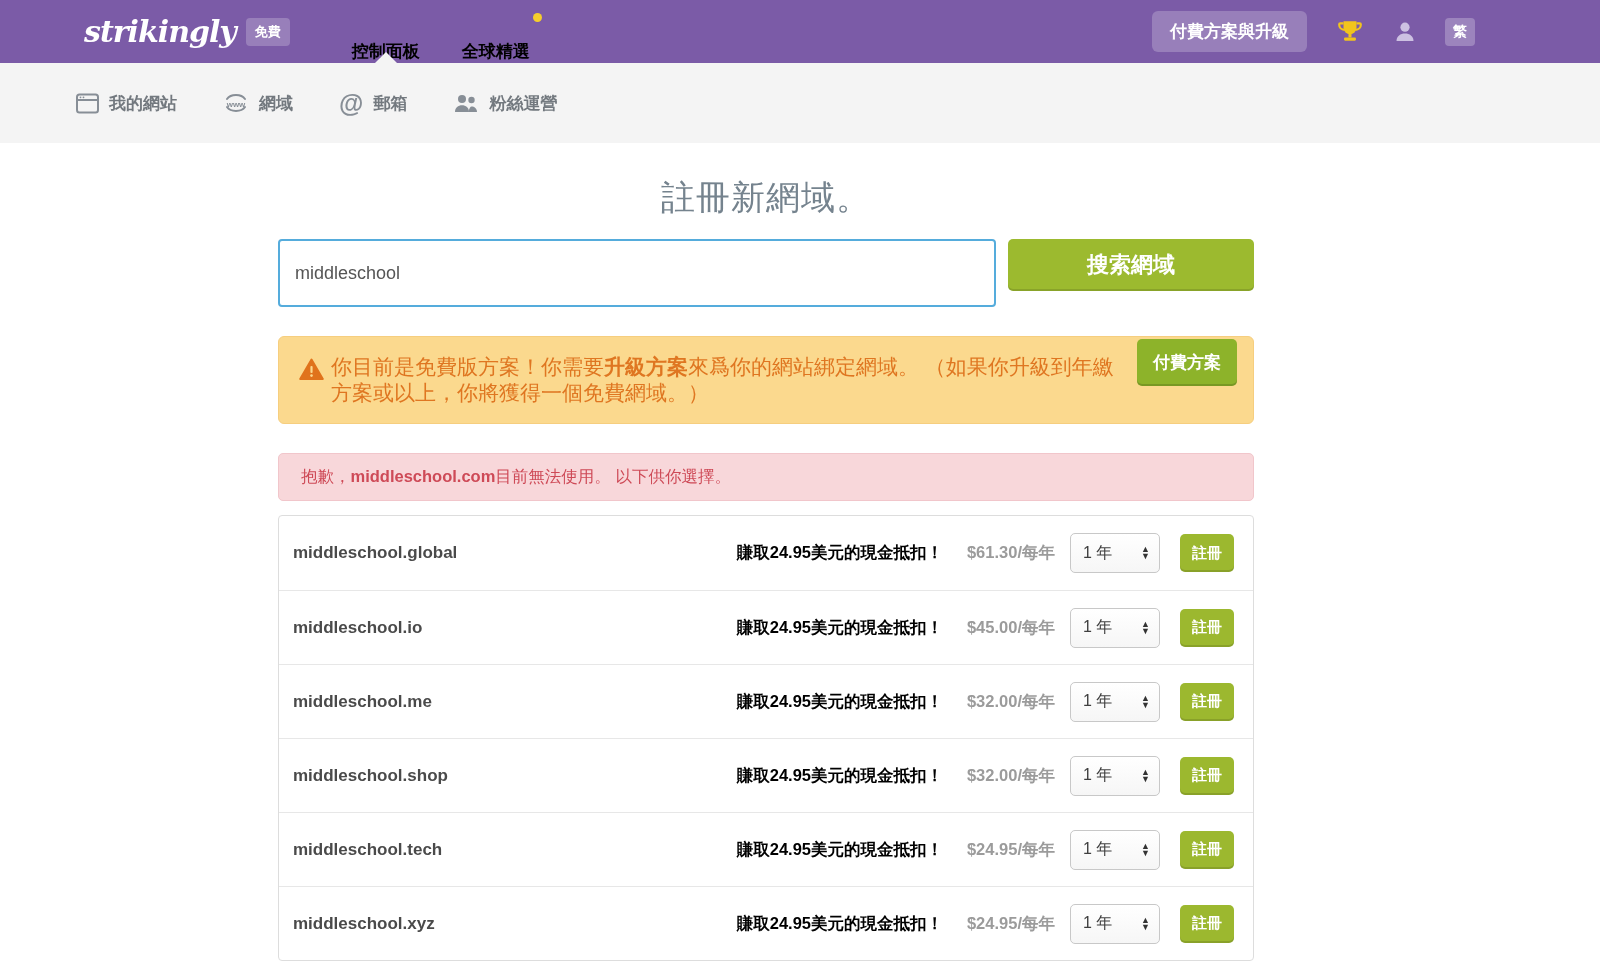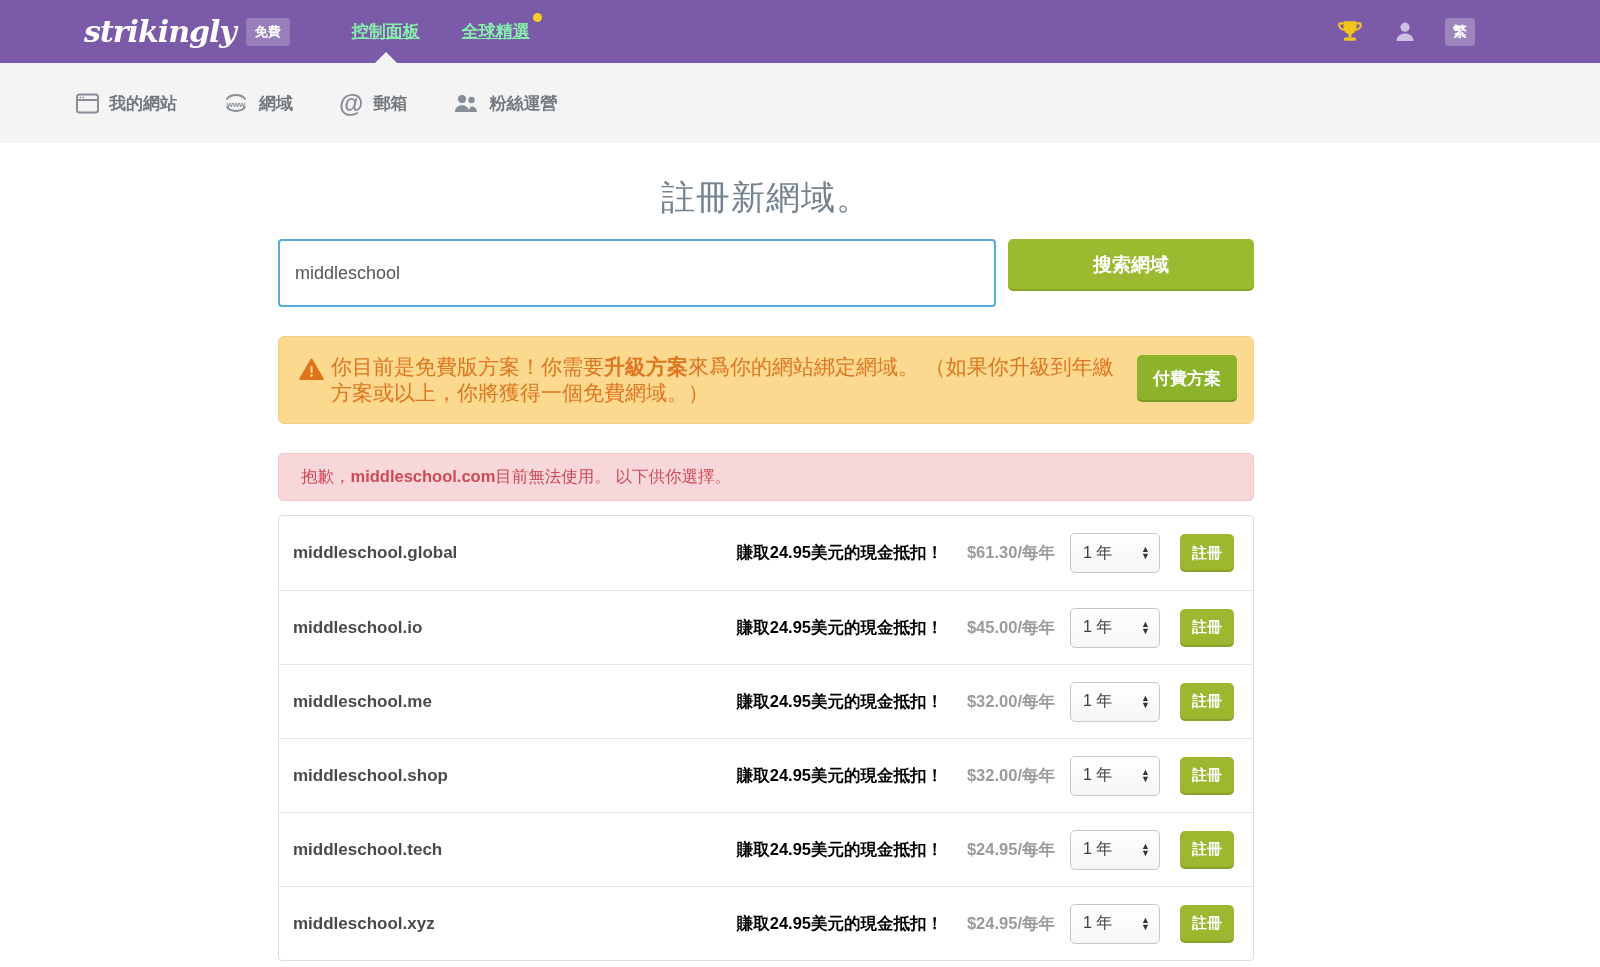--- a/index.html
+++ b/index.html
@@ -6,22 +6,22 @@
   html,body { width:1600px; height:967px; overflow:hidden; background:#fff;
     font-family:"Liberation Sans","DejaVu Sans",sans-serif; }
 
   
   .header { position:relative; height:63px; background:#7B5BA7; display:flex; align-items:center; }
   .logo { font-family:"DejaVu Serif",serif; font-style:italic; font-weight:bold;
     color:#fff; font-size:30px; margin-left:84px; letter-spacing:-1px; cursor:pointer; }
   .plan-badge { background:rgba(255,255,255,0.22); color:#fff; font-size:13px; font-weight:bold;
     border-radius:4px; padding:5px 9px; margin-left:10px; }
   .top-nav { display:flex; margin-left:62px; height:100%; align-items:center; gap:42px; }
-  .top-nav-item { position:relative; color:#86efac; font-size:17px; font-weight:bold;
-    cursor:pointer; height:100%; display:flex; align-items:center;text-decoration:underline; }
+  .top-nav-item { position:relative; color:#000000; font-size:17px; font-weight:bold;
+    cursor:pointer; height:100%; display:flex; align-items:flex-end; }
   .caret-up { position:absolute; bottom:0; left:50%; transform:translateX(-50%);
     width:0; height:0; border-left:11px solid transparent; border-right:11px solid transparent;
     border-bottom:11px solid #F4F4F4; }
   .notif-dot { position:absolute; top:13px; right:-12px; width:9px; height:9px;
     border-radius:50%; background:#F6CE2C; }
   .header-right { margin-left:auto; display:flex; align-items:center; margin-right:125px; }
   .upgrade-btn { background:rgba(255,255,255,0.22); border:none; color:#fff; font-size:17px;
     font-weight:bold; border-radius:6px; padding:9px 18px; cursor:pointer;
     font-family:inherit; }
   .icon-btn { margin-left:30px; display:flex; align-items:center; cursor:pointer; }
@@ -37,29 +37,29 @@
 
   
   .main-col { width:976px; margin-left:278px;margin-top:24px; }
   .page-title { text-align:center; color:#75838E; font-size:34px; font-weight:400;
     margin-top:32px; letter-spacing:1px; }
 
   .search-row { display:flex; margin-top:18px; }
   .search-input { width:718px; height:68px; border:2px solid #55ACDC; border-radius:4px;
     font-size:18px; color:#555; padding:0 15px; outline:none; font-family:inherit; }
   .search-btn { width:246px; height:52px; margin-left:12px; background:#9CBA2F; border:none;
-    border-radius:5px; color:#fff; font-size:19px; font-weight:bold; cursor:pointer;
+    border-radius:5px; color:#fff; font-size:22px; font-weight:bold; cursor:pointer;
     box-shadow:inset 0 -2px 0 rgba(0,0,0,0.12); font-family:inherit; }
 
   .warning-banner { position:relative; margin-top:29px; background:#FBD98E; border:1px solid #F6CE7F;
     border-radius:6px; padding:17px 130px 17px 52px; min-height:84px; }
   .warn-icon { position:absolute; left:20px; top:21px; }
   .warning-text { color:#DF7621; font-size:21px; line-height:26px; width:800px; }
   .warning-text b { font-weight:bold; }
-  .pay-btn { position:absolute; right:16px; top:18px; background:#8DB32A; border:none;
+  .pay-btn { position:absolute; right:16px; top:2px; background:#8DB32A; border:none;
     border-radius:5px; color:#fff; font-size:17px; font-weight:bold; padding:12px 16px;
     cursor:pointer; box-shadow:inset 0 -2px 0 rgba(0,0,0,0.15); font-family:inherit; }
 
   .error-banner { margin-top:29px; background:#F8D7DA; border:1px solid #F1C6CB; border-radius:5px;
     padding:12px 22px; color:#CE4A57; font-size:16.5px; min-height:46px; }
   .error-banner b { font-weight:bold; }
 
   .domain-table { margin-top:14px; border:1px solid #DDD; border-radius:4px; background:#fff; }
   .domain-row { display:flex; align-items:center; height:74px; padding:0 19px 0 14px;
     border-top:1px solid #E7E7E7; }
@@ -88,20 +88,21 @@
       <span>控制面板</span>
       <span class="caret-up"></span>
     </div>
     <div class="top-nav-item">
       <span>全球精選</span>
       <span class="notif-dot"></span>
     </div>
   </nav>
 
   <div class="header-right">
+    <button class="upgrade-btn">付費方案與升級</button>
     <span class="icon-btn">
       <svg width="26" height="26" viewBox="0 0 24 24">
         <path fill="#F2C41C" d="M6 2h12v6a6 6 0 0 1-12 0z"></path>
         <path fill="none" stroke="#F2C41C" stroke-width="2" d="M6 4H3a1 1 0 0 0-1 1c0 3 2 5 5 5M18 4h3a1 1 0 0 1 1 1c0 3-2 5-5 5"></path>
         <rect fill="#F2C41C" x="10.6" y="13" width="2.8" height="4"></rect>
         <rect fill="#F2C41C" x="6.5" y="17" width="11" height="3" rx="1"></rect>
       </svg>
     </span>
     <span class="icon-btn">
       <svg width="24" height="24" viewBox="0 0 24 24">

